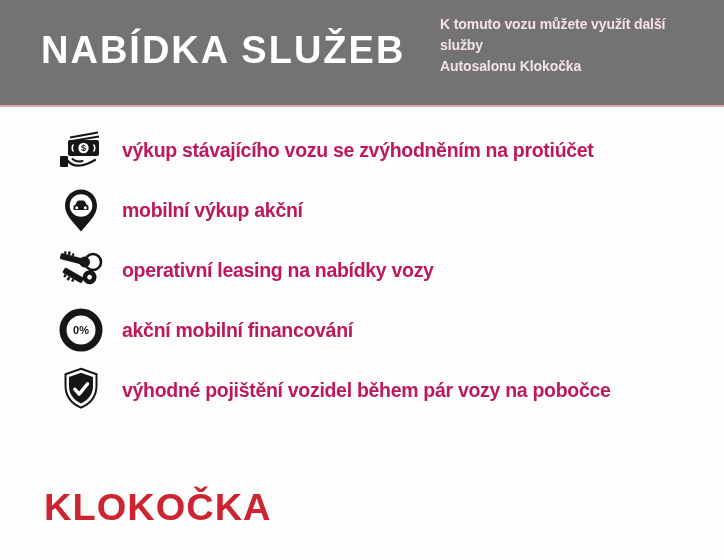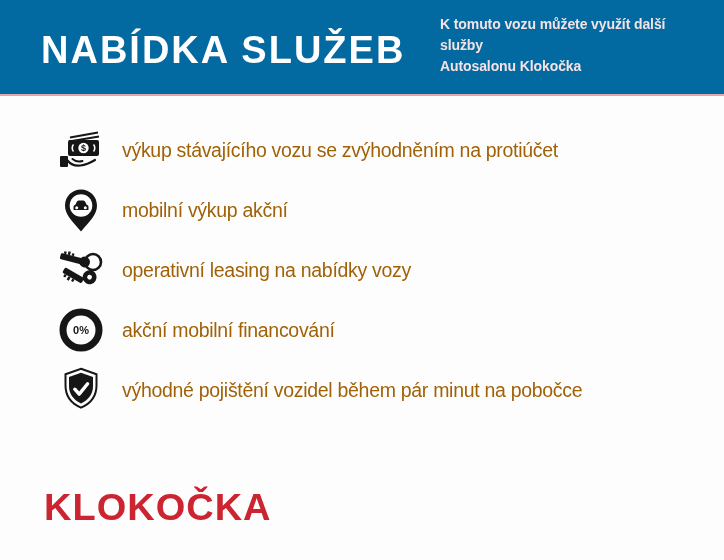--- a/index.html
+++ b/index.html
@@ -10,22 +10,22 @@
     height: 560px;
     background: #fdfdfd;
     overflow: hidden;
     font-family: "Liberation Sans", sans-serif;
   }
   
   .banner {
     position: absolute;
     top: 0; left: 0;
     width: 724px;
-    height: 96px;
-    background: #0369a1;
+    height: 107px;
+    background: #737373;
     border-bottom: 2px solid #DFA6AD;
     padding-left: 44px;
   }
   .banner-title {
     position: absolute;
     left: 41px;
     top: 52px;
     transform: translateY(-54%);
     color: #ffffff;
     font-size: 38px;
@@ -61,23 +61,23 @@
   .service-icon {
     width: 50px;
     height: 50px;
     flex: 0 0 50px;
     display: flex;
     align-items: center;
     justify-content: center;
   }
   .service-icon svg { width: 48px; height: 48px; }
   .service-label {
-    color: #a16207;
+    color: #be185d;
     font-size: 19.5px;
-    font-weight: normal;
+    font-weight: bold;
     letter-spacing: -0.3px;
     white-space: nowrap;
   }
   
   .logo {
     position: absolute;
     left: 44px;
     top: 488px;
     color: #CC2430;
     font-size: 38px;
@@ -165,20 +165,20 @@
 
 
     <div class="service-row">
       <span class="service-icon">
         <svg viewBox="0 0 48 48">
           <path d="M24 2.8 L39.5 8.2 v11.3 C39.5 30 33.5 37.6 24 41.6 14.5 37.6 8.5 30 8.5 19.5 V8.2 Z" fill="none" stroke="#161616" stroke-width="2"></path>
           <path d="M24 6.8 L36 11 v9 c0 8.2-4.7 14-12 17.4 C16.7 34 12 28.2 12 20 v-9 Z" fill="#161616"></path>
           <path d="M17.8 23.2 l4.4 4.9 L30.6 17.8" stroke="#ffffff" stroke-width="3.4" fill="none" stroke-linecap="round" stroke-linejoin="round"></path>
         </svg>
       </span>
-      <span class="service-label">výhodné pojištění vozidel během pár minut na pobočce</span>
+      <span class="service-label">výhodné pojištění vozidel během pár vozy na pobočce</span>
     </div>
 
   </div>
 
   <div class="logo">KLOKOČKA</div>
 
 </div>
 
 </body></html>

